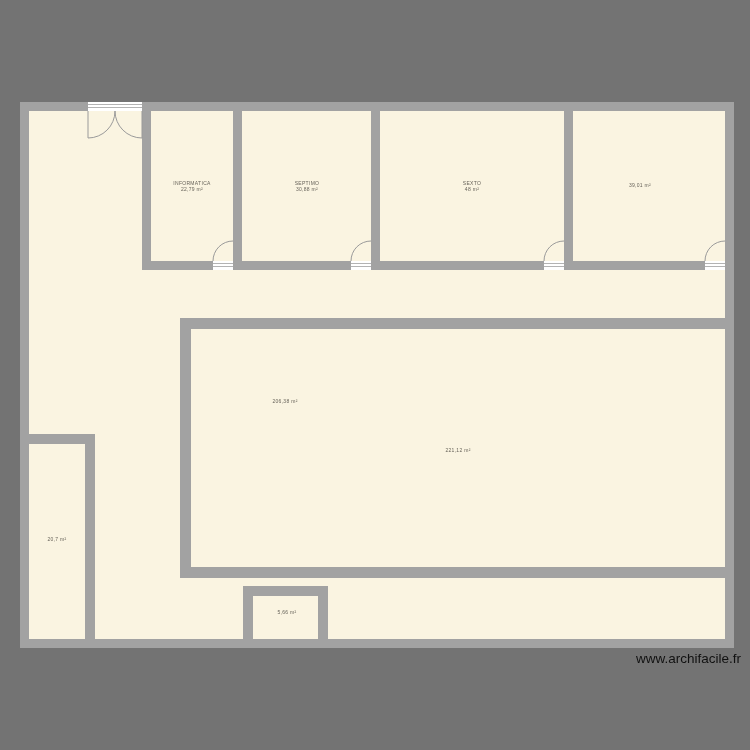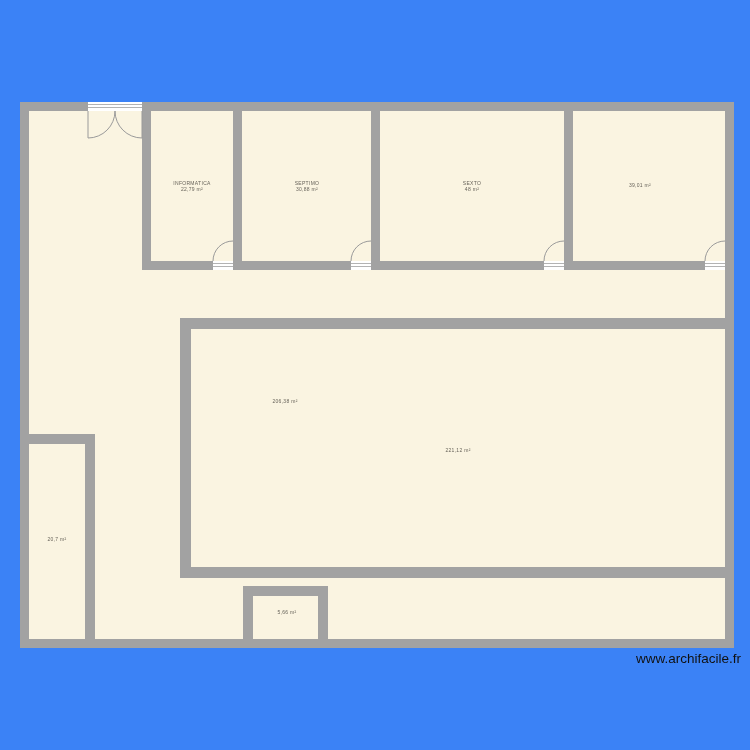--- a/index.html
+++ b/index.html
@@ -1,19 +1,19 @@
 <!DOCTYPE html>
 <html><head>
 <meta charset="utf-8">
 <style>
   html,body{margin:0;padding:0;background:#ffffff;}
   .canvas{
     position:relative;
     width:750px;height:750px;
-    background:#3b82f6;
+    background:#737373;
     font-family:"Liberation Sans",sans-serif;
     overflow:hidden;
     text-decoration:underline;
   }
   svg{display:block;}
   .floor{fill:#faf4e1;}
   .wall{fill:#a2a2a2;}
   .opening{fill:#ffffff;}
   .stripe{stroke:#b3b3b3;stroke-width:1;}
   .arc{stroke:#9a9a9a;stroke-width:1;fill:none;}

